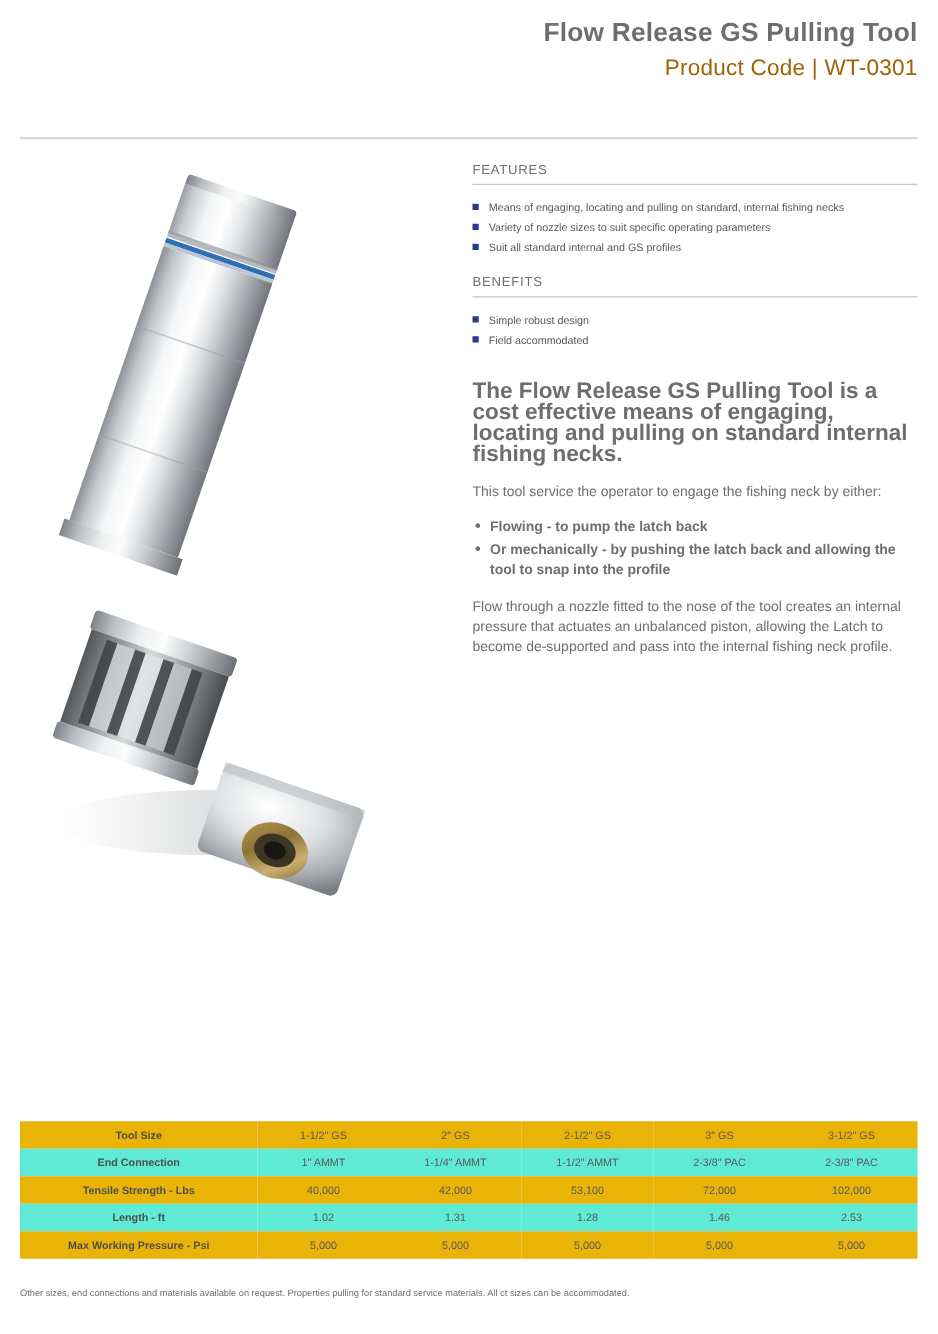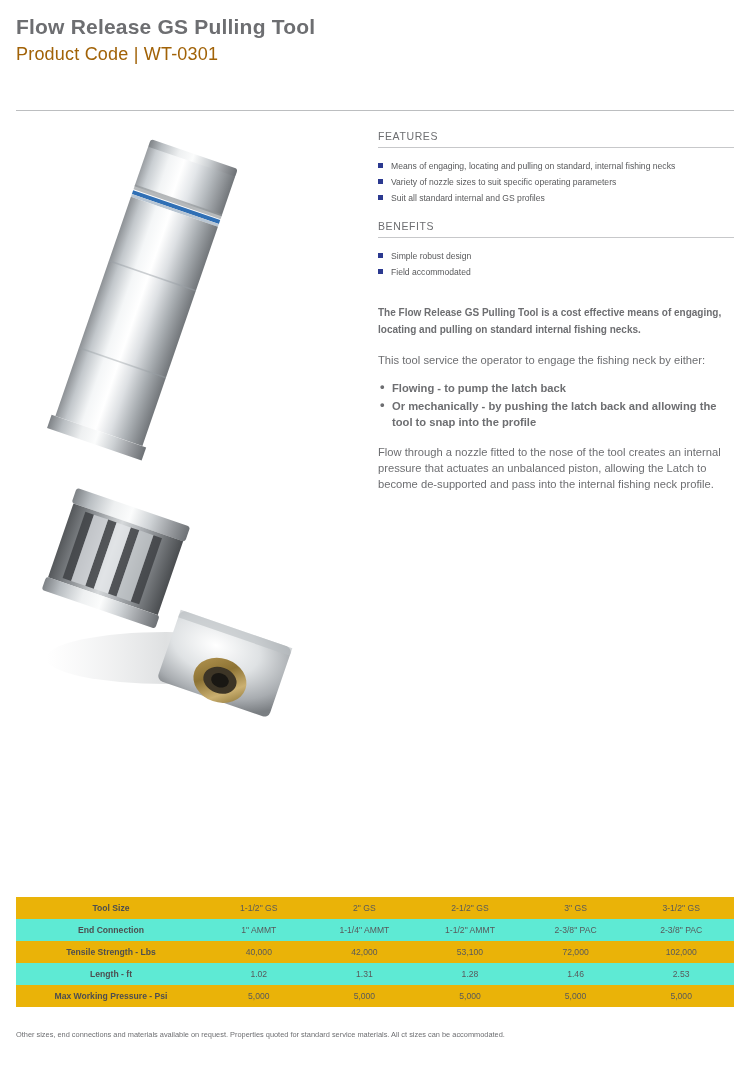--- a/index.html
+++ b/index.html
@@ -22,20 +22,21 @@
     height: 1067px;
     overflow: hidden;
   }
 
   
   .header {
     position: absolute;
     left: 16px;
     top: 14px;
     width: 718px;
+    text-align: right;
   }
   .title {
     font-size: 21px;
     font-weight: bold;
     color: #6d6e71;
     letter-spacing: 0.2px;
     line-height: 26px;
     margin: 0;
   }
   .subtitle {
@@ -102,21 +103,21 @@
   ul.sq-list li::before {
     content: "";
     position: absolute;
     left: 0;
     top: 5px;
     width: 5px;
     height: 5px;
     background: #2b3990;
   }
   .lead {
-    font-size: 10px;
+    font-size: 18px;
     font-weight: bold;
     line-height: 17px;
     color: #6d6e71;
     margin: 24px 0 0 0;
   }
   .para {
     font-size: 11.2px;
     line-height: 16px;
     color: #6d6e71;
     margin: 14px 0 0 0;
@@ -356,15 +357,15 @@
         <td class="label">Max Working Pressure - Psi</td>
         <td>5,000</td>
         <td>5,000</td>
         <td>5,000</td>
         <td>5,000</td>
         <td>5,000</td>
       </tr>
     </tbody>
   </table>
 
-  <div class="footnote">Other sizes, end connections and materials available on request. Properties quoted for standard service materials. All ct sizes can be accommodated.</div>
+  <div class="footnote">Other sizes, end connections and materials available on request. Properties pulling for standard service materials. All ct sizes can be accommodated.</div>
 
 </div>
 
 </body></html>

